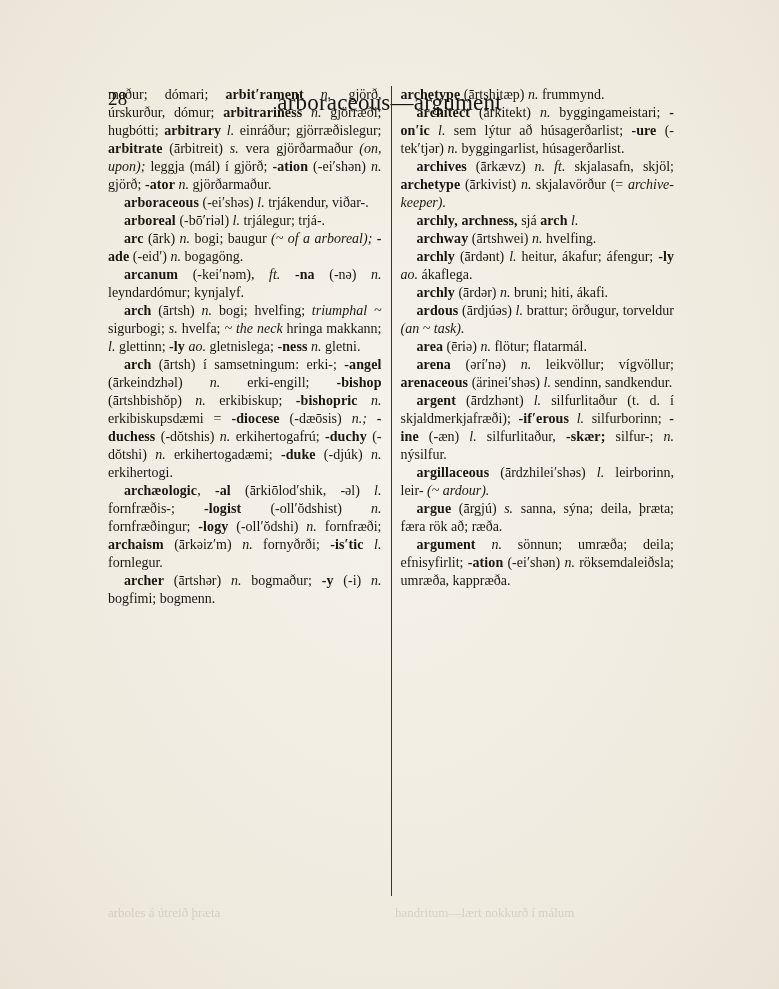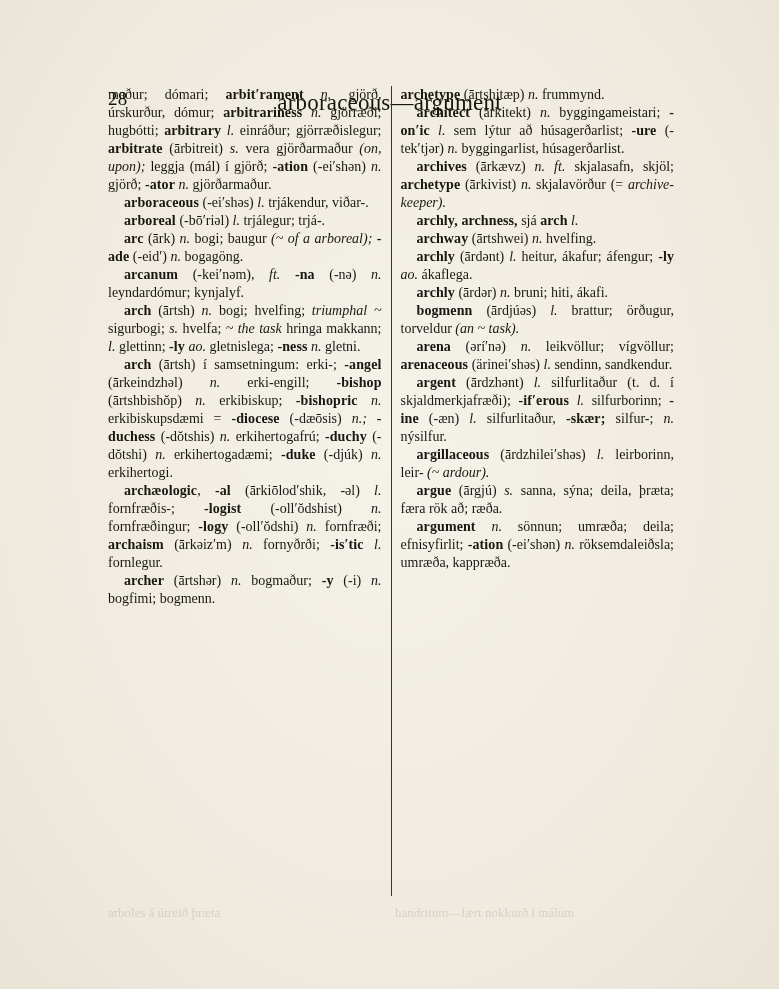--- a/index.html
+++ b/index.html
@@ -119,34 +119,35 @@
       <div class="running-head">arboraceous—argument</div>
     </div>
 
     <div class="columns">
       <div class="col left">
           <p class="entry first">maður; dómari; <b>arbit′rament</b> <i>n.</i> gjörð, úrskurður, dómur; <b>arbitrariness</b> <i>n.</i> gjörræði; hugbótti; <b>arbitrary</b> <i>l.</i> einráður; gjörræðislegur; <b>arbitrate</b> (ārbitreit) <i>s.</i> vera gjörðarmaður <i>(on, upon);</i> leggja (mál) í gjörð; <b>-ation</b> (-ei′shən) <i>n.</i> gjörð; <b>-ator</b> <i>n.</i> gjörðarmaður.</p>
           <p class="entry"><b>arboraceous</b> (-ei′shəs) <i>l.</i> trjákendur, viðar-.</p>
           <p class="entry"><b>arboreal</b> (-bō′riəl) <i>l.</i> trjálegur; trjá-.</p>
           <p class="entry"><b>arc</b> (ārk) <i>n.</i> bogi; baugur <i>(~ of a arboreal);</i> <b>-ade</b> (-eid′) <i>n.</i> bogagöng.</p>
           <p class="entry"><b>arcanum</b> (-kei′nəm), <i>ft.</i> <b>-na</b> (-nə) <i>n.</i> leyndardómur; kynjalyf.</p>
-          <p class="entry"><b>arch</b> (ārtsh) <i>n.</i> bogi; hvelfing; <i>triumphal ~</i> sigurbogi; <i>s.</i> hvelfa; <i>~ the task</i> hringa makkann; <i>l.</i> glettinn; <b>-ly</b> <i>ao.</i> gletnislega; <b>-ness</b> <i>n.</i> gletni.</p>
+          <p class="entry"><b>arch</b> (ārtsh) <i>n.</i> bogi; hvelfing; <i>triumphal ~</i> sigurbogi; <i>s.</i> hvelfa; <i>~ the neck</i> hringa makkann; <i>l.</i> glettinn; <b>-ly</b> <i>ao.</i> gletnislega; <b>-ness</b> <i>n.</i> gletni.</p>
           <p class="entry"><b>arch</b> (ārtsh) í samsetningum: erki-; <b>-angel</b> (ārkeindzhəl) <i>n.</i> erki-engill; <b>-bishop</b> (ārtshbishŏp) <i>n.</i> erkibiskup; <b>-bishopric</b> <i>n.</i> erkibiskupsdæmi = <b>-diocese</b> (-dæōsis) <i>n.;</i> <b>-duchess</b> (-dŏtshis) <i>n.</i> erkihertogafrú; <b>-duchy</b> (-dŏtshi) <i>n.</i> erkihertogadæmi; <b>-duke</b> (-djúk) <i>n.</i> erkihertogi.</p>
           <p class="entry"><b>archæologic</b>, <b>-al</b> (ārkiōlod′shik, -əl) <i>l.</i> fornfræðis-; <b>-logist</b> (-oll′ŏdshist) <i>n.</i> fornfræðingur; <b>-logy</b> (-oll′ŏdshi) <i>n.</i> fornfræði; <b>archaism</b> (ārkəiz′m) <i>n.</i> fornyðrði; <b>-is′tic</b> <i>l.</i> fornlegur.</p>
           <p class="entry"><b>archer</b> (ārtshər) <i>n.</i> bogmaður; <b>-y</b> (-i) <i>n.</i> bogfimi; bogmenn.</p>
         </div>
       <div class="col right">
           <p class="entry first"><b>archetype</b> (ārtshitæp) <i>n.</i> frummynd.</p>
           <p class="entry"><b>architect</b> (ārkitekt) <i>n.</i> byggingameistari; <b>-on′ic</b> <i>l.</i> sem lýtur að húsagerðarlist; <b>-ure</b> (-tek′tjər) <i>n.</i> byggingarlist, húsagerðarlist.</p>
           <p class="entry"><b>archives</b> (ārkævz) <i>n. ft.</i> skjalasafn, skjöl; <b>archetype</b> (ārkivist) <i>n.</i> skjalavörður (= <i>archive-keeper).</i></p>
           <p class="entry"><b>archly, archness,</b> sjá <b>arch</b> <i>l.</i></p>
           <p class="entry"><b>archway</b> (ārtshwei) <i>n.</i> hvelfing.</p>
           <p class="entry"><b>archly</b> (ārdənt) <i>l.</i> heitur, ákafur; áfengur; <b>-ly</b> <i>ao.</i> ákaflega.</p>
           <p class="entry"><b>archly</b> (ārdər) <i>n.</i> bruni; hiti, ákafi.</p>
-          <p class="entry"><b>bogmenn</b> (ārdjúəs) <i>l.</i> brattur; örðugur, torveldur <i>(an ~ task).</i></p>
+          <p class="entry"><b>ardous</b> (ārdjúəs) <i>l.</i> brattur; örðugur, torveldur <i>(an ~ task).</i></p>
+          <p class="entry"><b>area</b> (ēriə) <i>n.</i> flötur; flatarmál.</p>
           <p class="entry"><b>arena</b> (ərí′nə) <i>n.</i> leikvöllur; vígvöllur; <b>arenaceous</b> (ärinei′shəs) <i>l.</i> sendinn, sandkendur.</p>
           <p class="entry"><b>argent</b> (ārdzhənt) <i>l.</i> silfurlitaður (t. d. í skjaldmerkjafræði); <b>-if′erous</b> <i>l.</i> silfurborinn; <b>-ine</b> (-æn) <i>l.</i> silfurlitaður, <b>-skær;</b> silfur-; <i>n.</i> nýsilfur.</p>
           <p class="entry"><b>argillaceous</b> (ārdzhilei′shəs) <i>l.</i> leirborinn, leir- <i>(~ ardour).</i></p>
           <p class="entry"><b>argue</b> (ārgjú) <i>s.</i> sanna, sýna; deila, þræta; færa rök að; ræða.</p>
           <p class="entry"><b>argument</b> <i>n.</i> sönnun; umræða; deila; efnisyfirlit; <b>-ation</b> (-ei′shən) <i>n.</i> röksemdaleiðsla; umræða, kappræða.</p>
         </div>
     </div>
 
     <div class="ghost">
       <div>arboles á útreið þræta</div>

